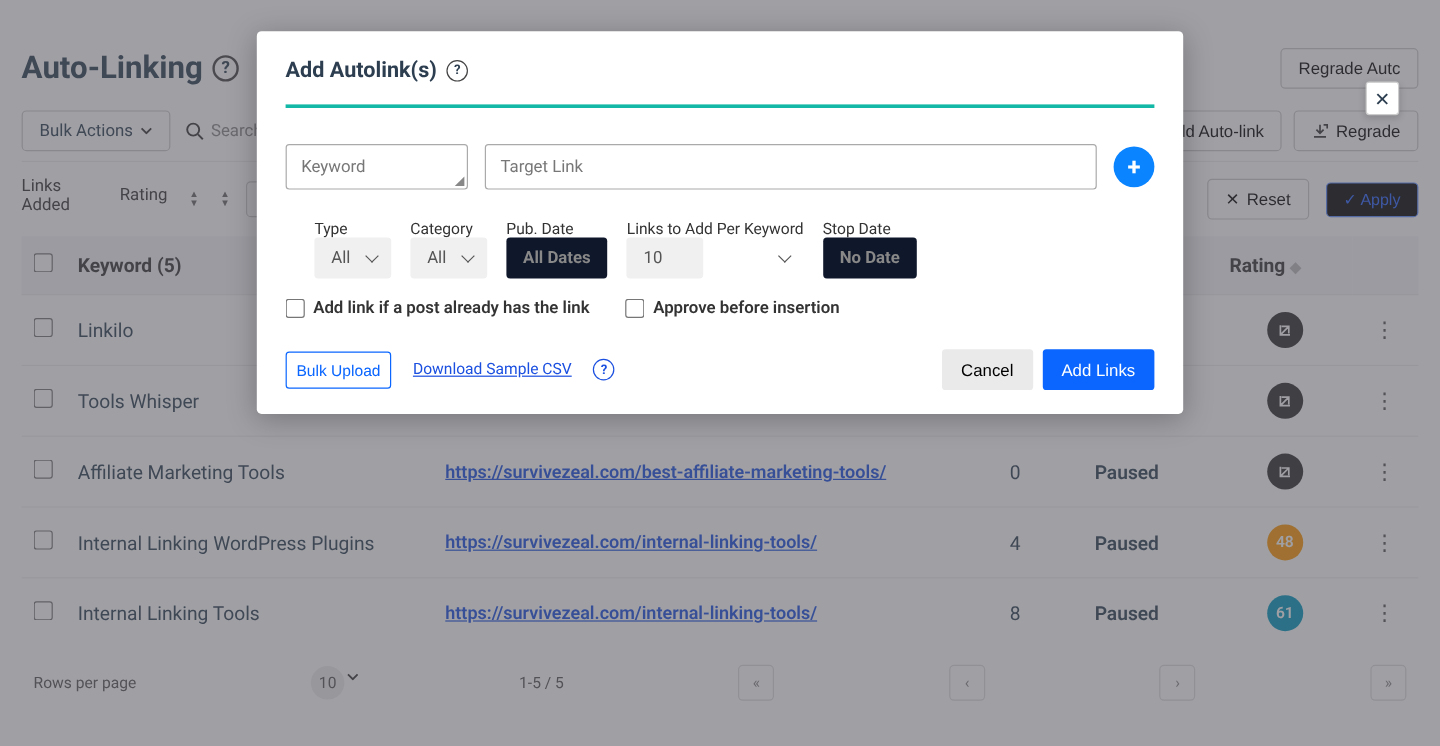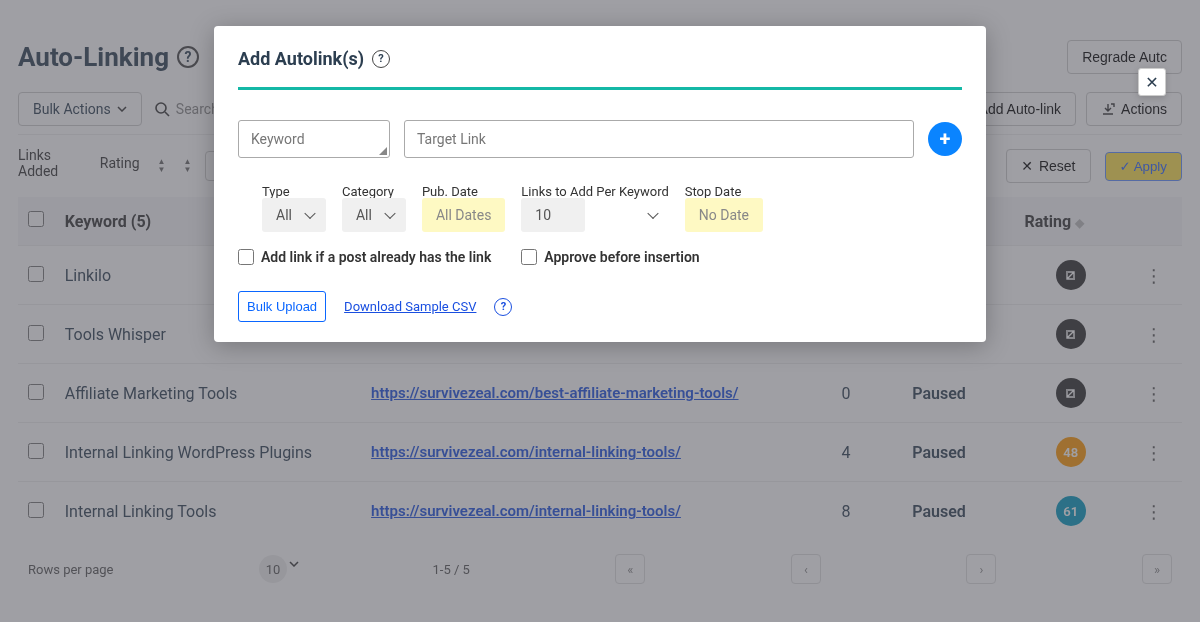--- a/index.html
+++ b/index.html
@@ -16,21 +16,21 @@
 .select-chev { display: inline-flex; align-items: center; gap: 6px; }
 .search-wrap { display: flex; align-items: center; gap: 6px; color: #555; }
 .filter-row { display: flex; align-items: center; gap: 14px; padding: 8px 0 14px; border-top: 1px solid #eee; }
 .filter-row .lbl { font-size: 14px; color: #333; }
 .spinbox { display: flex; gap: 4px; }
 .spinbox .arrows { display: flex; flex-direction: column; font-size: 8px; line-height: 8px; color: #666; }
 .sel { border: 1px solid #ccc; padding: 6px 30px 6px 10px; border-radius: 4px; background: #fff; appearance: none; position: relative; }
 .sel-wrap { position: relative; display: inline-block; }
 .sel-wrap::after { content: ""; position: absolute; right: 10px; top: 50%; width: 8px; height: 8px; border-right: 1.5px solid #555; border-bottom: 1.5px solid #555; transform: translateY(-70%) rotate(45deg); pointer-events: none; }
 .btn-plain { border: 1px solid #ccc; }
-.apply-btn { color: #2962ff; border: 1px solid #5c8cff; padding: 6px 14px; border-radius: 4px; background: #fde047; }
+.apply-btn { color: #2962ff; border: 1px solid #5c8cff; padding: 6px 14px; border-radius: 4px; background: #000000; }
 
 .table { width: 100%; border-collapse: collapse; }
 .table th, .table td { text-align: left; padding: 14px 10px; }
 .table thead { background: #f5f6f8; }
 .table thead th { font-size: 16px; font-weight: 700; color: #333; }
 .sort-ic { color: #bbb; margin-left: 4px; font-size: 12px; }
 .table tbody tr { border-top: 1px solid #eee; }
 .link-cell { color: #1a4fe0; text-decoration: underline; font-weight: 600; font-size: 15px; }
 .check { width: 16px; height: 16px; }
 .rating-badge { display: inline-flex; width: 30px; height: 30px; border-radius: 50%; color: #fff; align-items: center; justify-content: center; font-size: 13px; font-weight: 600; }
@@ -55,21 +55,21 @@
 .in-kw::after { content: ""; position: absolute; right: 2px; bottom: 2px; width: 0; height: 0; border-style: solid; border-width: 0 0 8px 8px; border-color: transparent transparent #888 transparent; }
 .in-link { flex: 1; }
 .plus-btn { width: 34px; height: 34px; border-radius: 50%; background: #0a84ff; color: #fff; display: flex; align-items: center; justify-content: center; font-size: 20px; font-weight: 700; cursor: pointer; }
 .filters { display: flex; gap: 16px; margin-bottom: 26px; margin-left: 24px; }
 .fcol { display: flex; flex-direction: column; gap: 8px; }
 .fcol .flbl { font-size: 13px; color: #333; }
 .fsel { background: #f0f0f0; border: none; padding: 9px 34px 9px 14px; border-radius: 3px; font-size: 14px; color: #555; min-width: 82px; }
 .fsel.wide { min-width: 138px; }
 .fsel-wrap { position: relative; display: inline-block; }
 .fsel-wrap.has-chev::after { content: ""; position: absolute; right: 12px; top: 50%; width: 7px; height: 7px; border-right: 1.5px solid #555; border-bottom: 1.5px solid #555; transform: translateY(-70%) rotate(45deg); pointer-events: none; }
-.fplain { background: #fef9c3; border: none; padding: 9px 14px; border-radius: 3px; font-size: 14px; color: #888; min-width: 108px; }
+.fplain { background: #0f172a; border: none; padding: 9px 14px; border-radius: 3px; font-size: 14px; color: #888; min-width: 108px; font-weight: bold; }
 .checks { display: flex; gap: 30px; margin-bottom: 26px; font-size: 14px; }
 .chk { display: flex; align-items: center; gap: 7px; font-weight: 600; color: #333; }
 .chk input { width: 16px; height: 16px; accent-color: #0a66ff; }
 .modal-foot { display: flex; align-items: center; justify-content: space-between; }
 .foot-left { display: flex; align-items: center; gap: 18px; }
 .bulk-btn { border: 1px solid #0a66ff; color: #0a66ff; padding: 7px 8px; border-radius: 3px; background: #fff; font-size: 13px; cursor: pointer; text-align: center; }
 .dl-link { color: #1a4fe0; text-decoration: underline; font-size: 13px; cursor: pointer; }
 .foot-right { display: flex; gap: 8px; }
 .cancel-btn { background: #eaeaea; border: none; padding: 8px 16px; border-radius: 3px; font-size: 14px; cursor: pointer; }
 .add-btn { background: #0a66ff; color: #fff; border: none; padding: 9px 16px; border-radius: 3px; font-size: 14px; cursor: pointer; }
@@ -108,21 +108,21 @@
     </div>
     <div style="flex:1"></div>
     <div class="btn-group-right">
       <button class="btn">Add Auto-link</button>
       <button class="btn">
         <span class="export-ic">
             <svg width="14" height="14" viewBox="0 0 14 14">
               <path d="M2 12h10M7 2v7M4 6l3 3 3-3M10 2h3v3" stroke="#333" stroke-width="1.4" fill="none"></path>
             </svg>
           </span>
-        <span>Actions</span>
+        <span>Regrade</span>
       </button>
     </div>
   </div>
 
   <div class="filter-row">
     <span class="lbl">Links Added</span>
     <span class="lbl">Rating</span>
     <div style="width:100%;display:flex;align-items:center;gap:14px;margin-top:6px">
       <div class="spinbox">
         <span></span>
@@ -301,14 +301,18 @@
   </div>
 
   <div class="modal-foot">
     <div class="foot-left">
       <button class="bulk-btn">Bulk Upload</button>
       <span class="dl-link">
         <span>Download Sample CSV</span>
       </span>
       <span class="help-sm help-blue">?</span>
     </div>
+    <div class="foot-right">
+      <button class="cancel-btn">Cancel</button>
+      <button class="add-btn">Add Links</button>
+    </div>
   </div>
 </div>
 
 </body></html>

